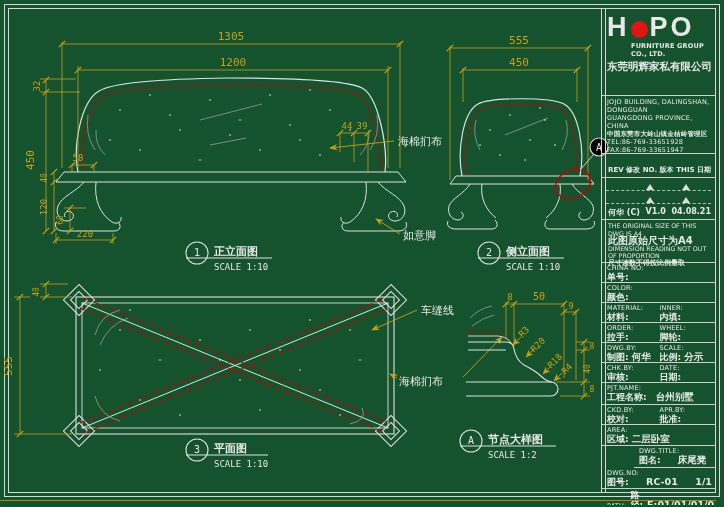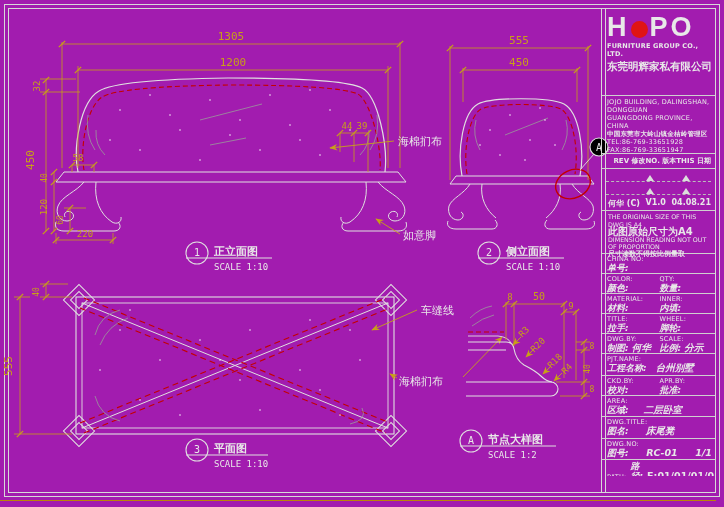--- a/index.html
+++ b/index.html
@@ -1,36 +1,36 @@
 <!DOCTYPE html>
 <html><head>
 <meta charset="utf-8">
 <style>
   html,body{margin:0;padding:0;background:#000;}
-  #stage{position:relative;width:724px;height:507px;background:#a21caf;overflow:hidden;
+  #stage{position:relative;width:724px;height:507px;background:#14532d;overflow:hidden;
          font-family:"DejaVu Sans",sans-serif;color:#e8e8e8;}
   .abs{position:absolute;}
   
   .border{position:absolute;border:1px solid #d8d8d8;}
   
   #titleblock{position:absolute;left:601px;top:8px;width:114px;height:484px;
               border-left:1px solid #d8d8d8;box-sizing:border-box;}
   #tb-inner-line{position:absolute;left:605px;top:8px;width:0;height:484px;border-left:1px solid #d8d8d8;}
   .tb-row{box-sizing:border-box;border-bottom:1px solid #cfcfcf;padding:1px 3px 0 5px;overflow:hidden;}
   .tiny{font-size:6.5px;line-height:8px;color:#e8e8e8;letter-spacing:0.2px;}
-  .cnlab{font-size:9px;line-height:10px;font-weight:bold;font-style:italic;}
+  .cnlab{font-size:9px;line-height:10px;font-weight:bold;}
   .val{font-size:9.5px;font-weight:bold;}
   .twocol{display:flex;}
   .twocol>div{width:50%;}
   
   .logo-line1{font-family:"Liberation Sans",sans-serif;font-weight:bold;font-size:27px;
               line-height:26px;letter-spacing:3px;display:flex;align-items:center;}
   .logo-dot{display:inline-block;width:17px;height:17px;border-radius:50%;background:#e01414;margin:4px 2px 0 1px;}
   .logo-line2{font-family:"Liberation Sans",sans-serif;font-weight:bold;font-size:23px;line-height:22px;letter-spacing:2px;}
-  .rev-head{display:flex;font-size:7px;font-weight:bold;justify-content:flex-end;padding:2px 4px 0 6px;}
+  .rev-head{display:flex;font-size:7px;font-weight:bold;justify-content:space-between;padding:2px 4px 0 6px;margin-top:9px;}
   .rev-blank{position:relative;height:12px;border-bottom:1px dashed #bbb;margin:0 4px;}
   .delta{position:absolute;bottom:0;width:0;height:0;border-left:4px solid transparent;
          border-right:4px solid transparent;border-bottom:6px solid #ddd;}
   .rev-row{display:flex;justify-content:space-between;font-size:8px;font-weight:bold;
            border-bottom:1px solid #cfcfcf;padding:3px 4px 1px 6px;}
   .notes{font-size:6.3px;line-height:7.6px;padding:2px 3px 0 6px;border-bottom:1px solid #cfcfcf;}
   .yellow-line{position:absolute;left:0;top:500px;width:716px;height:0;border-top:1px solid #b8860b;}
 </style>
 </head>
 <body>
@@ -385,21 +385,21 @@
 
   <div id="tb-inner-line"></div>
   <div id="titleblock">
 
     <div class="tb-row" style="height:88px;padding-top:6px;">
       <div class="logo-line1">
         <span>H</span>
         <span class="logo-dot"></span>
         <span>PO</span>
       </div>
-      <div class="tiny" style="font-weight:bold;margin-top:2px;">FURNITURE GROUP CO., LTD.</div>
+      <div class="tiny" style="font-weight:bold;margin-top:2px;margin-left:24px;">FURNITURE GROUP CO., LTD.</div>
       <div style="font-size:10.5px;font-weight:bold;margin-top:2px;">东莞明辉家私有限公司</div>
     </div>
 
     <div class="tb-row" style="height:58px;padding-top:2px;">
       <div class="tiny">JOJO BUILDING, DALINGSHAN, DONGGUAN</div>
       <div class="tiny">GUANGDONG PROVINCE, CHINA</div>
       <div class="tiny" style="font-weight:bold;">中国东莞市大岭山镇金桔岭管理区</div>
       <div class="tiny">TEL:86-769-33651928</div>
       <div class="tiny">FAX:86-769-33651947</div>
 
@@ -431,21 +431,21 @@
       <div style="font-weight:bold;font-size:10px;">此图原始尺寸为A4</div>
       <div>DIMENSION READING NOT OUT</div>
       <div>OF PROPORTION</div>
       <div style="font-weight:bold;font-size:7px;">尺寸读数不得按比例量取</div>
     </div>
 
     <div class="tb-row" style="height:20px;">
       <div class="tiny">CHINA NO:</div>
       <div class="cnlab">单号:</div>
     </div>
-    <div class="tb-row twocol" style="height:20px;">
+    <div class="tb-row twocol" style="height:20px;flex-direction:column;">
       <div>
           <div class="tiny">COLOR:</div>
            <div class="cnlab">颜色:</div>
         </div>
       <div>
           <div class="tiny">QTY:</div>
            <div class="cnlab">数量:</div>
         </div>
     </div>
     <div class="tb-row twocol" style="height:20px;">
@@ -453,38 +453,48 @@
           <div class="tiny">MATERIAL:</div>
            <div class="cnlab">材料:</div>
         </div>
       <div>
           <div class="tiny">INNER:</div>
            <div class="cnlab">内填:</div>
         </div>
     </div>
     <div class="tb-row twocol" style="height:20px;">
       <div>
-          <div class="tiny">TITLE:</div>
+          <div class="tiny">ORDER:</div>
            <div class="cnlab">拉手:</div>
         </div>
       <div>
           <div class="tiny">WHEEL:</div>
            <div class="cnlab">脚轮:</div>
         </div>
     </div>
     <div class="tb-row twocol" style="height:20px;">
       <div>
           <div class="tiny">DWG.BY:</div>
            <div class="cnlab"><span>制图:</span>
            <span class="val">何华 (C)</span></div>
         </div>
       <div>
           <div class="tiny">SCALE:</div>
            <div class="cnlab"><span>比例:</span>
            <span class="val">分示</span></div>
+        </div>
+    </div>
+    <div class="tb-row twocol" style="height:20px;">
+      <div>
+          <div class="tiny">CHK.BY:</div>
+           <div class="cnlab">审核:</div>
+        </div>
+      <div>
+          <div class="tiny">DATE:</div>
+           <div class="cnlab">日期:</div>
         </div>
     </div>
     <div class="tb-row" style="height:22px;">
       <div class="tiny">PJT.NAME:</div>
       <div class="cnlab"><span>工程名称:</span>
         <span class="val" style="margin-left:6px;">台州别墅</span></div>
     </div>
 
     <div class="tb-row twocol" style="height:20px;">
       <div>
@@ -492,23 +502,23 @@
            <div class="cnlab">校对:</div>
         </div>
       <div>
           <div class="tiny">APR.BY:</div>
            <div class="cnlab">批准:</div>
         </div>
     </div>
     <div class="tb-row" style="height:21px;">
       <div class="tiny">AREA:</div>
       <div class="cnlab"><span>区域:</span>
-        <span class="val" style="margin-left:12px;">二层卧室</span></div>
-    </div>
-    <div class="tb-row" style="height:22px;">
+        <span class="val" style="">二层卧室</span></div>
+    </div>
+    <div class="tb-row" style="height:22px;margin-left:32px;">
       <div class="tiny">DWG.TITLE:</div>
       <div class="cnlab"><span>图名:</span>
         <span class="val" style="margin-left:14px;">床尾凳</span></div>
     </div>
     <div class="tb-row" style="height:21px;">
       <div class="tiny">DWG.NO:</div>
       <div class="cnlab" style="display:flex;justify-content:space-between;">
         <span>图号:</span>
         <span class="val">RC-01</span>
         <span class="val">1/1</span>

